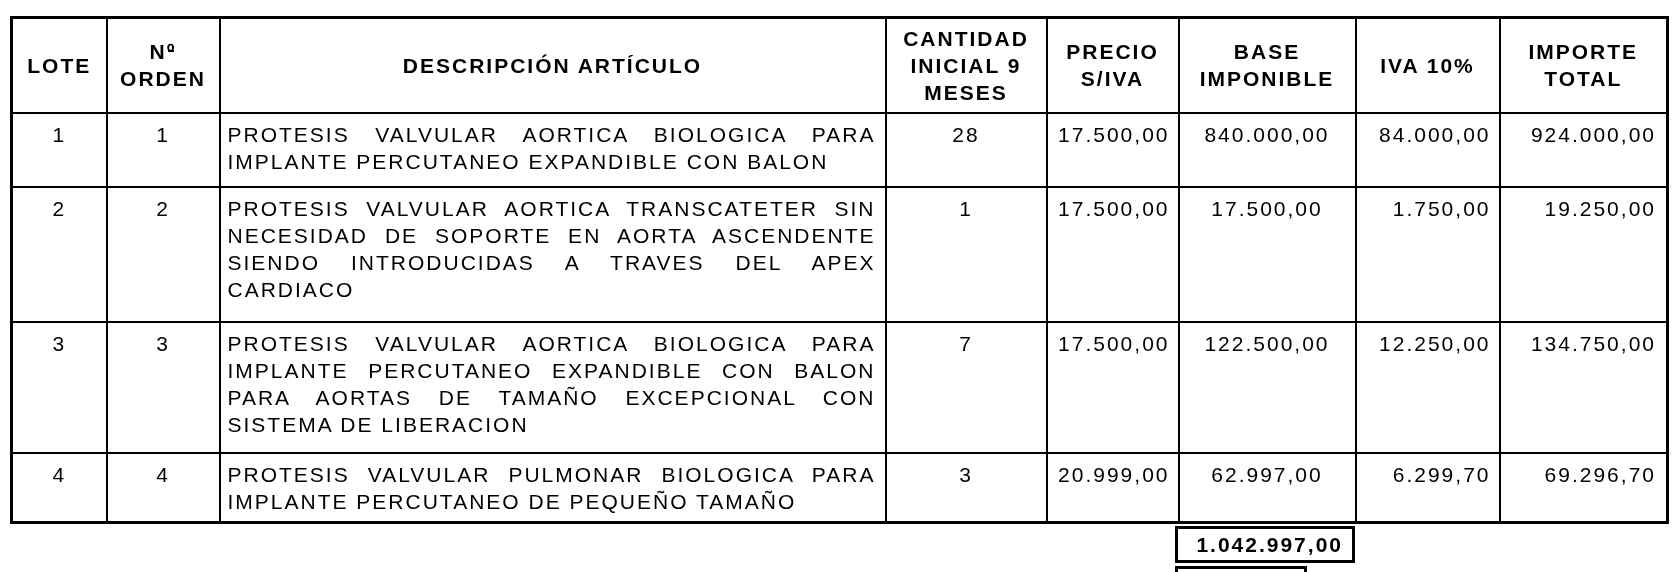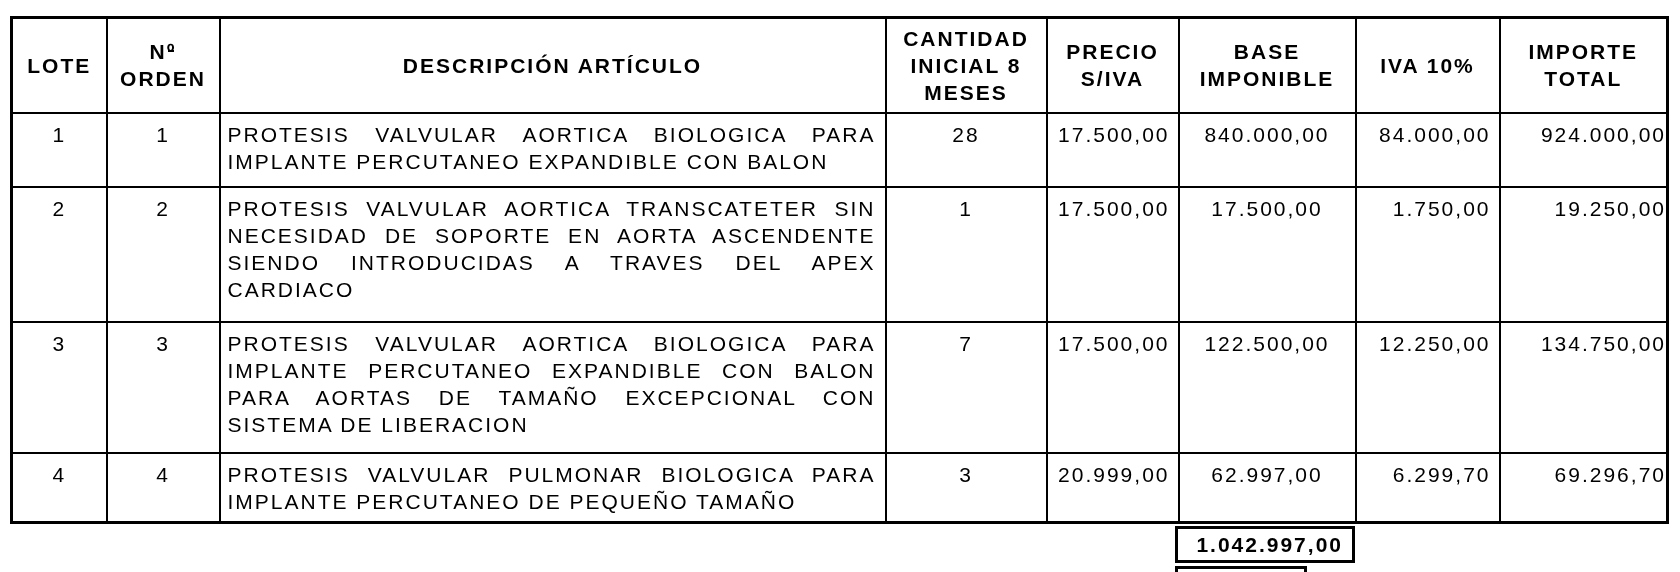--- a/index.html
+++ b/index.html
@@ -23,21 +23,21 @@
     vertical-align:top; padding:7px 4px 4px 4px;
   }
   tr.hrow   { height:95px; }
   tr.row-1  { height:74px; }
   tr.row-2  { height:135px; }
   tr.row-3  { height:131px; }
   tr.row-4  { height:70px; }
   td.c    { text-align:center; }
   td.desc { text-align:justify; padding:7px 9px 4px 7px;border-radius:18px; }
   td.r    { text-align:right; padding-right:8px; }
-  td.rl   { text-align:right; padding-right:0; }
+  td.rl   { text-align:right; padding-right:10px; }
   
   .ord { position:relative; display:inline-block; }
   .ord::after {
     content:""; position:absolute; left:1px; right:2px; top:0.56em;
     border-top:2.5px solid #000;
   }
   .totals {
     position:absolute; left:1175px; top:526px; display:flex; gap:3px;flex-direction:column;
   }
   .tbox {
@@ -72,21 +72,21 @@
           <span>LOTE</span>
         </th>
         <th>
           <div><span>N</span><span class="ord">º</span></div>
           <div>ORDEN</div>
         </th>
         <th>
           <span>DESCRIPCIÓN ARTÍCULO</span>
         </th>
         <th>
-          <span>CANTIDAD INICIAL 8 MESES</span>
+          <span>CANTIDAD INICIAL 9 MESES</span>
         </th>
         <th>
           <span>PRECIO S/IVA</span>
         </th>
         <th>
           <span>BASE IMPONIBLE</span>
         </th>
         <th>
           <span>IVA 10%</span>
         </th>

